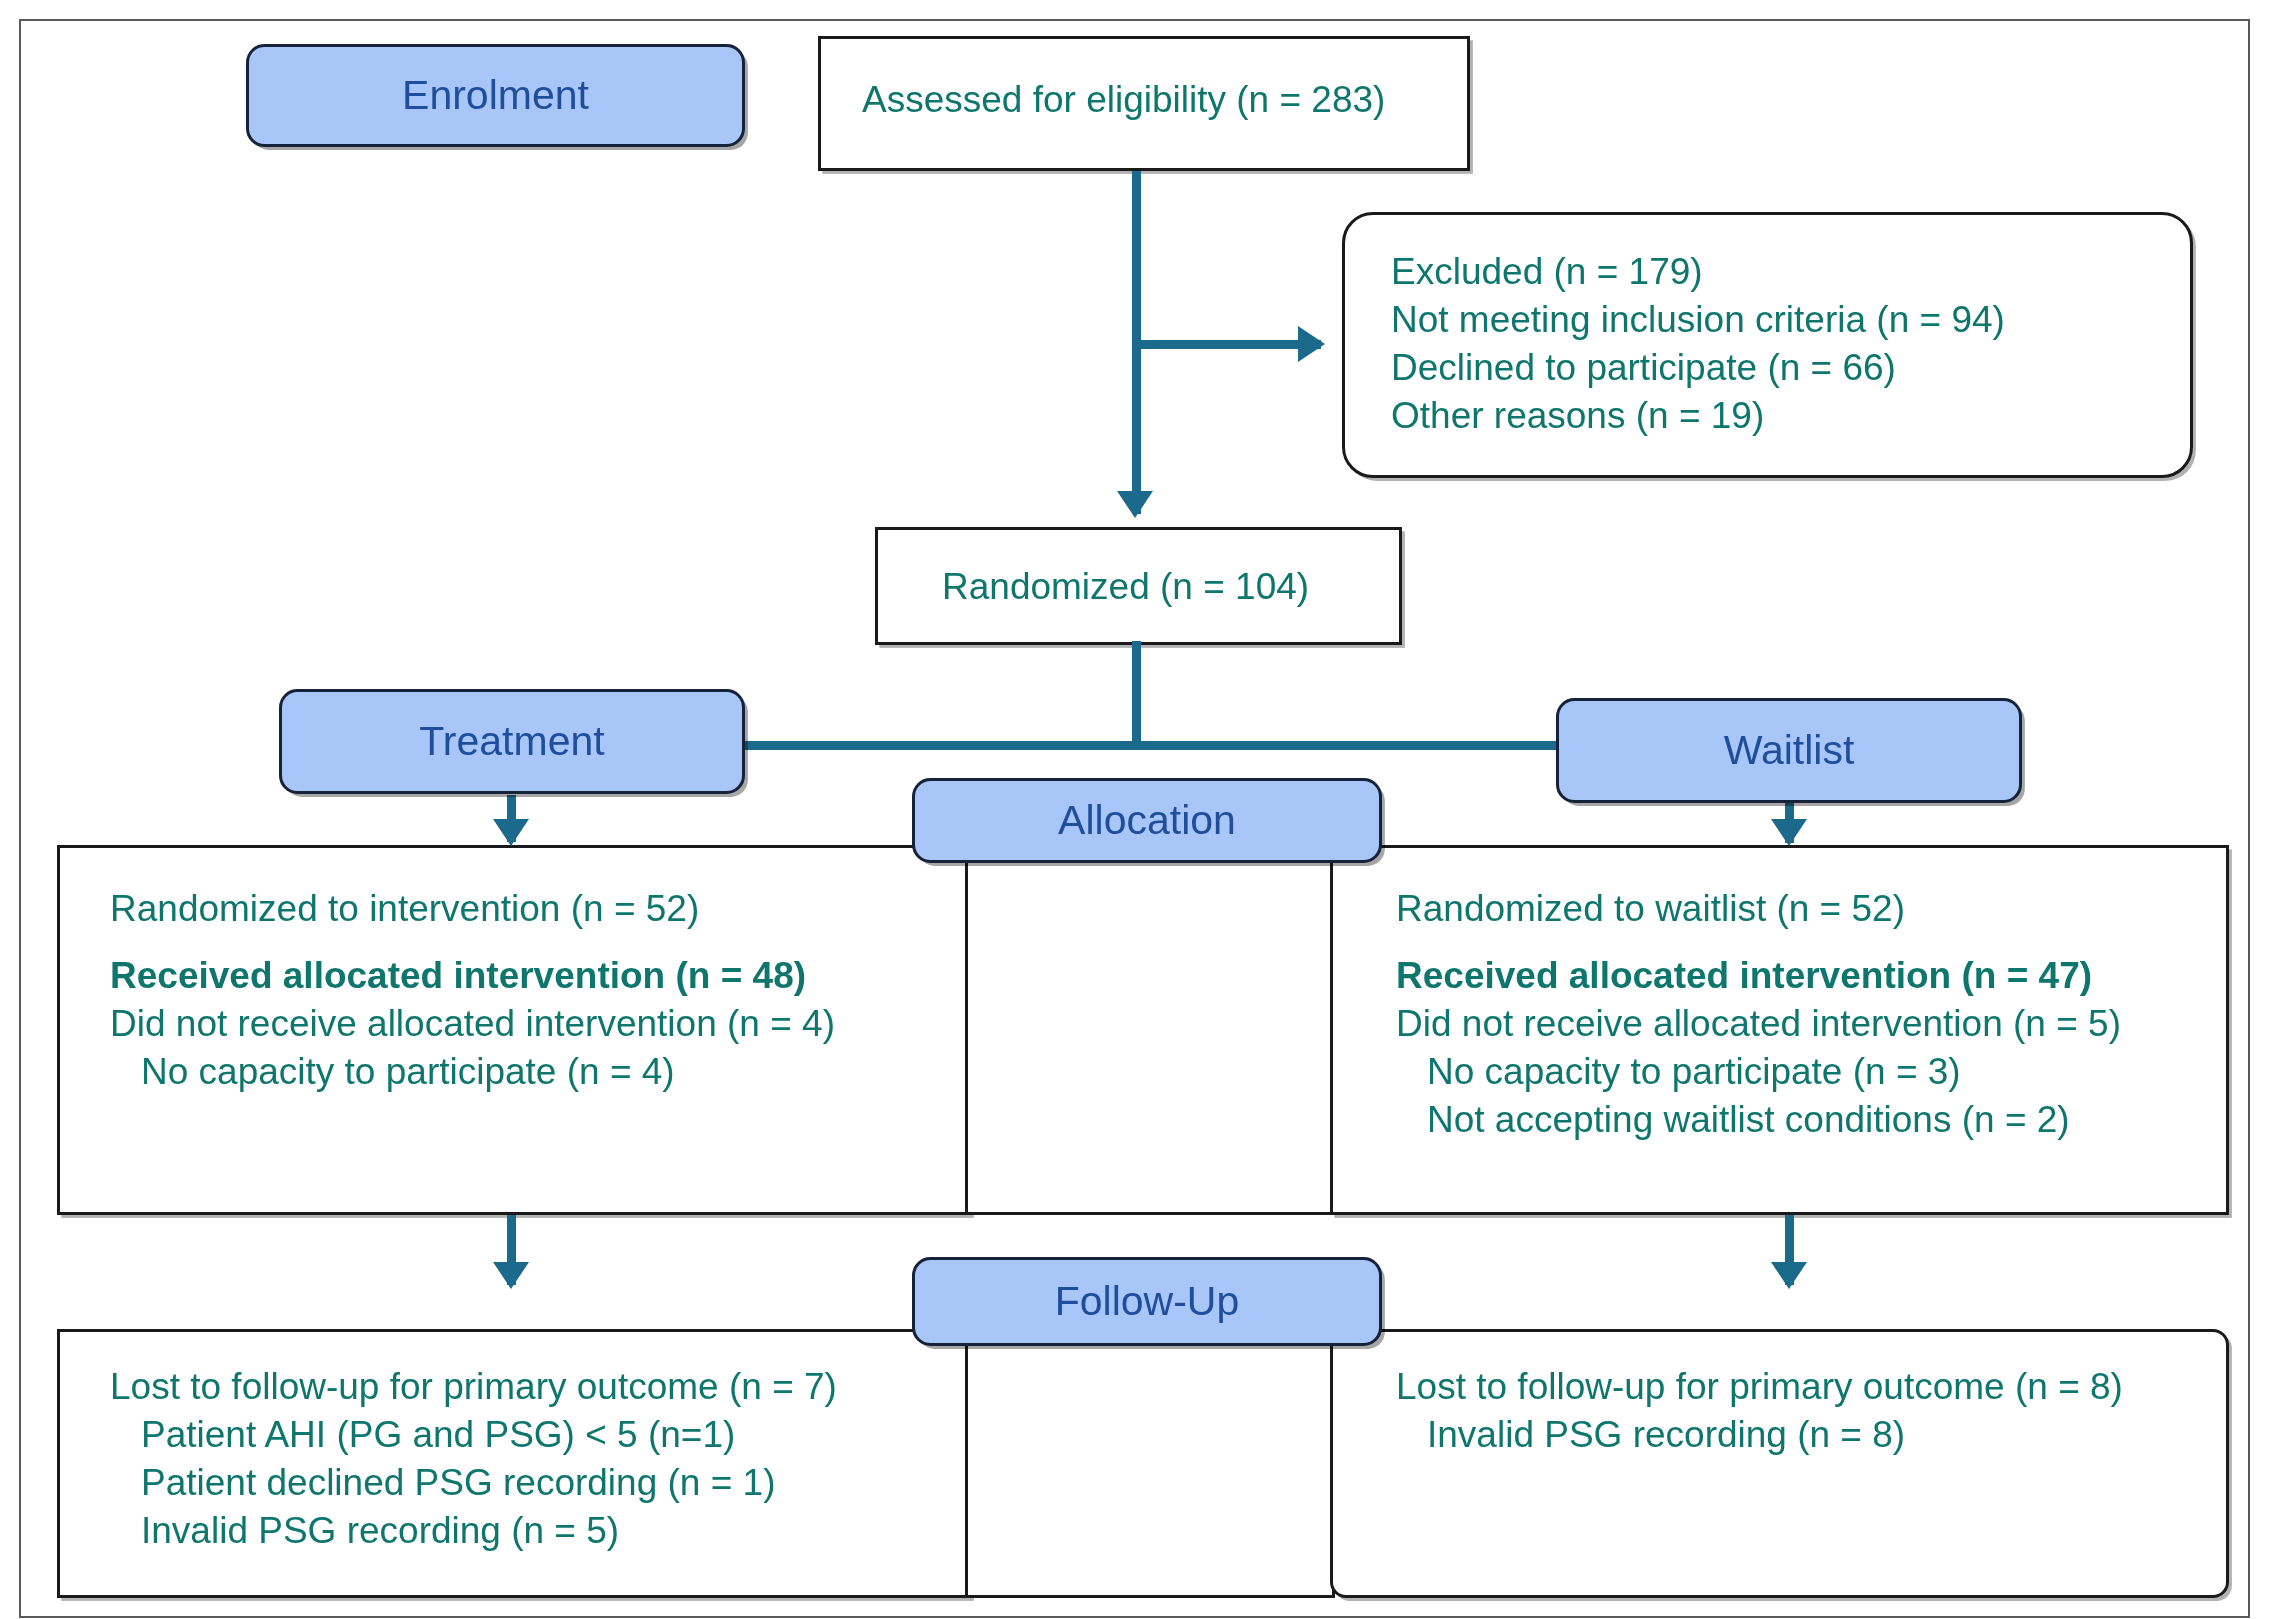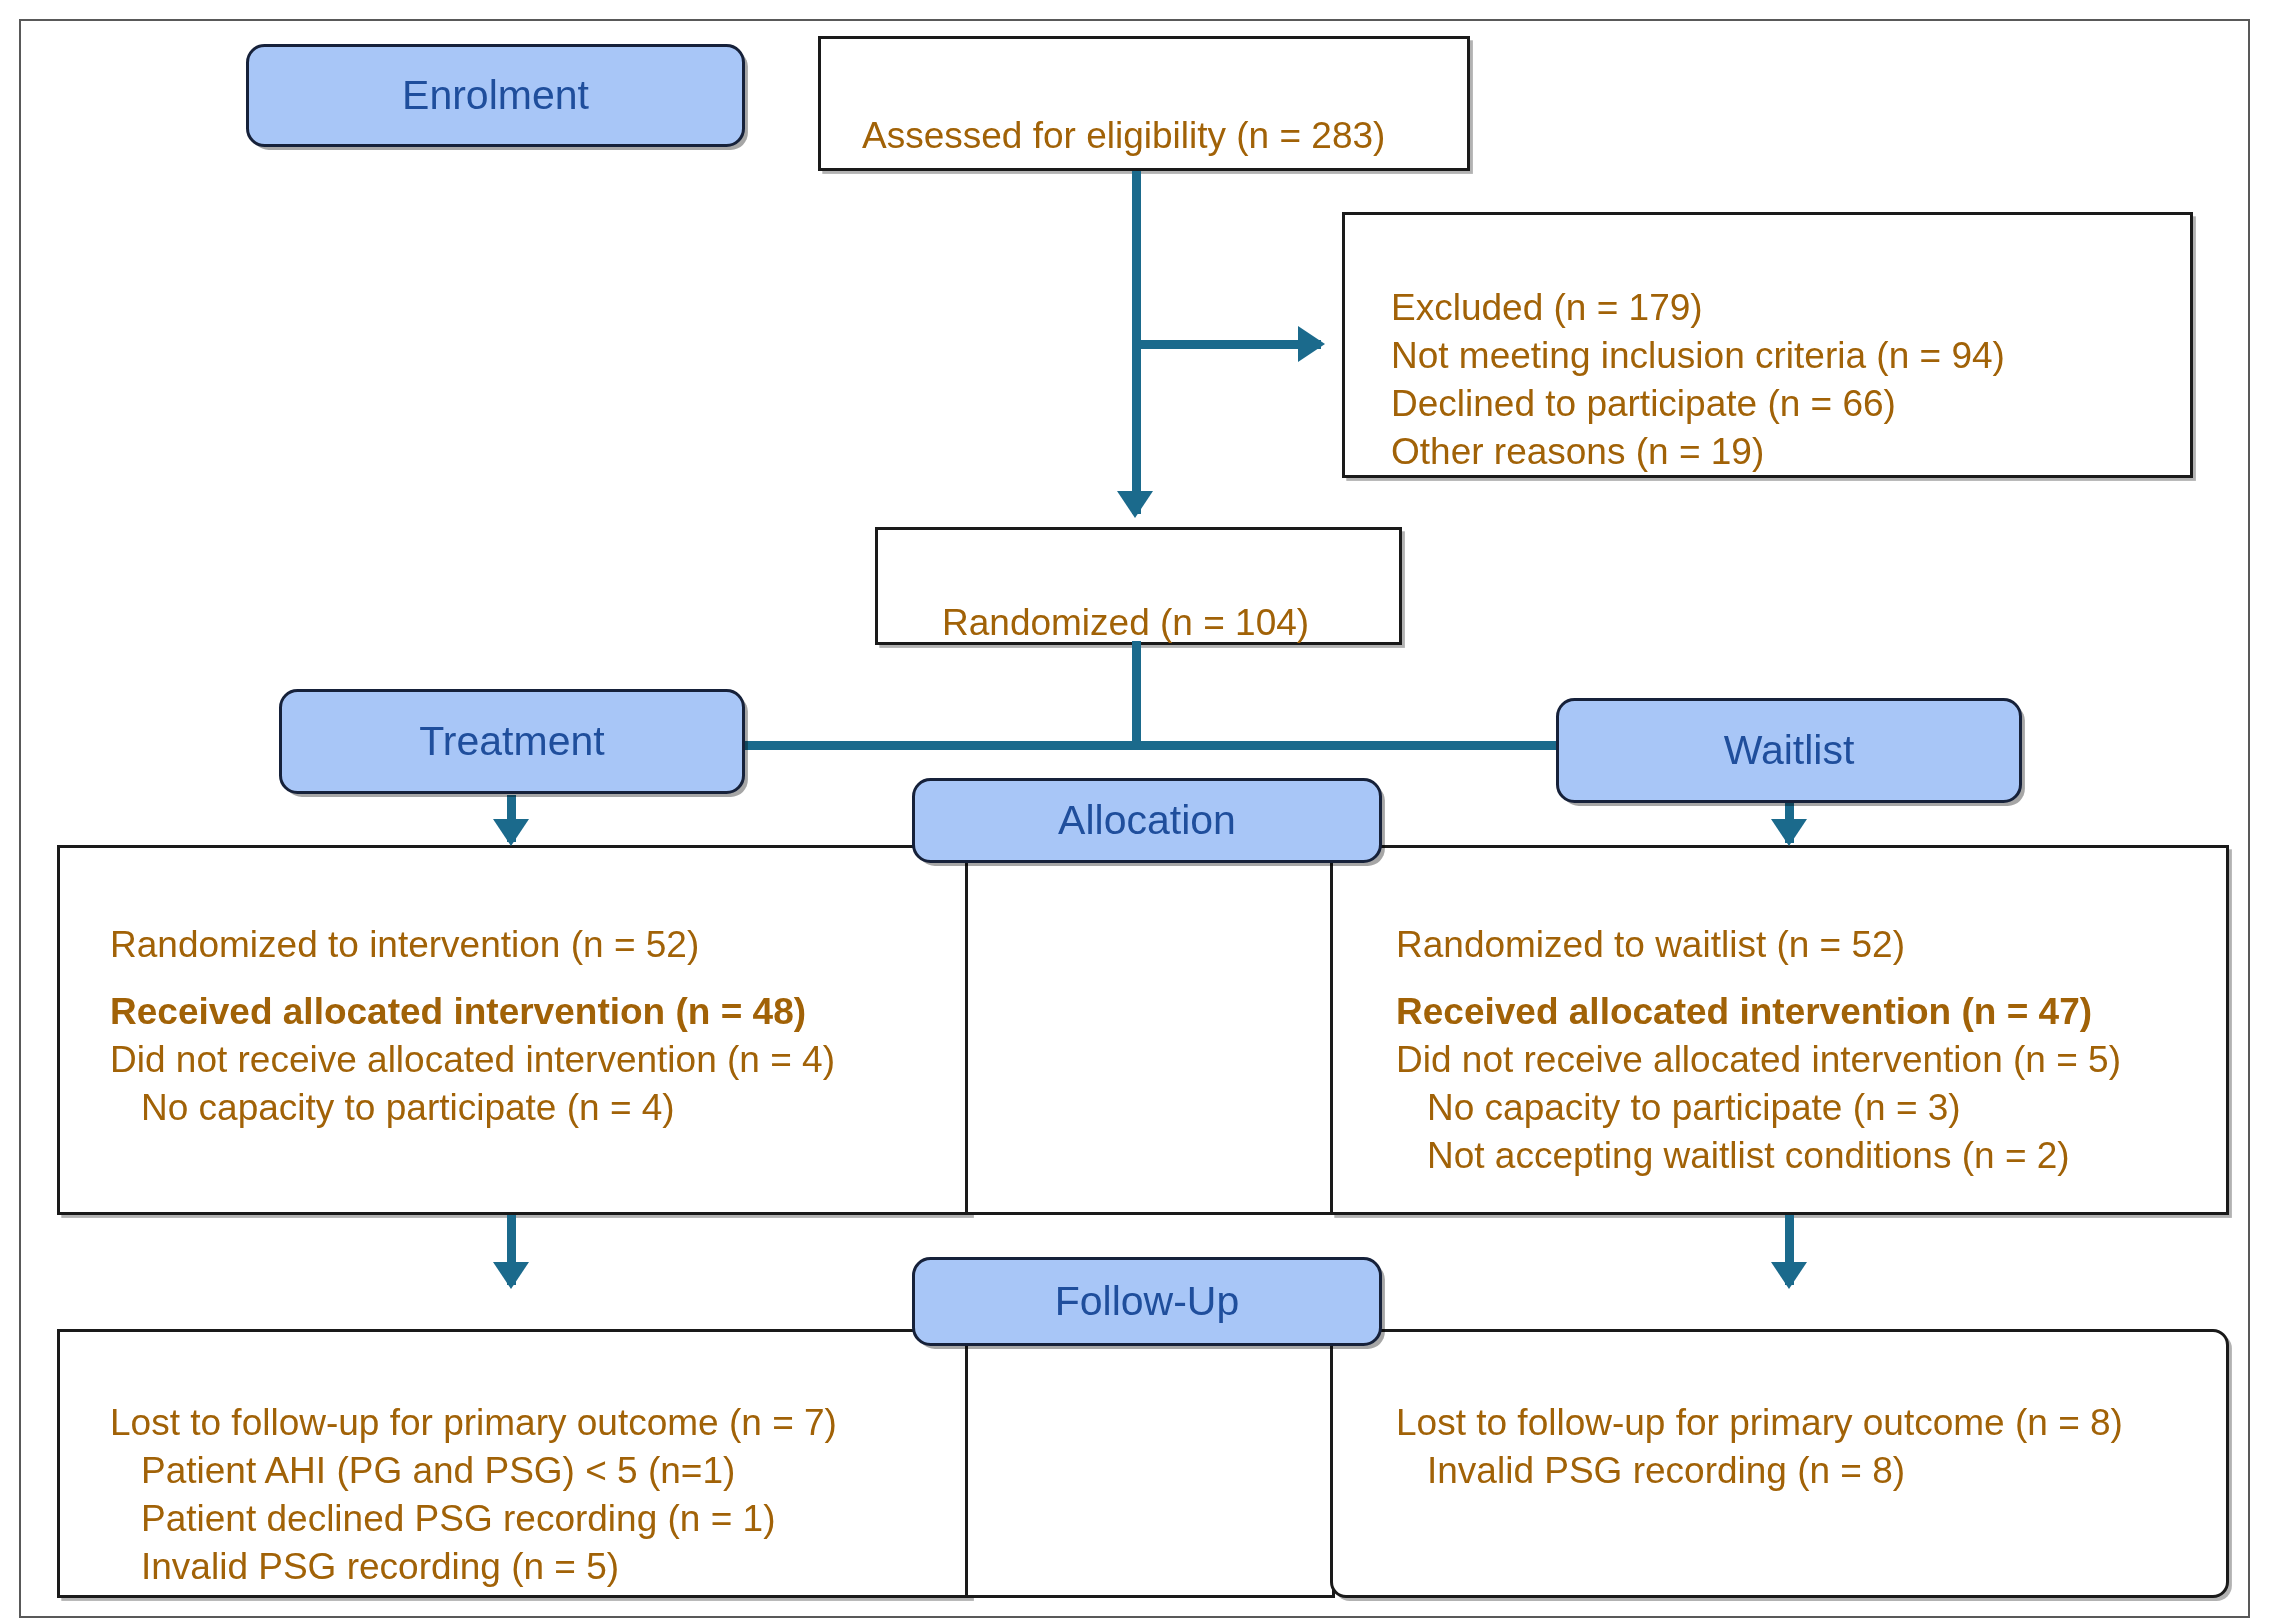--- a/index.html
+++ b/index.html
@@ -68,25 +68,24 @@
     border-top: 27px solid #1B6A8C;
   }
   .arrow-right {
     border-top: 18.5px solid transparent;
     border-bottom: 18.5px solid transparent;
     border-left: 27px solid #1B6A8C;
   }
 
   .txtblock {
     position: absolute;
-    color: #a16207;
+    color: #0f766e;
     font-size: 37px;
     line-height: 1.30;
     white-space: nowrap;
-    margin-top: 36px;
   }
   .txtblock .b { font-weight: bold; }
   .txtblock .ind { display: inline-block; padding-left: 31px; }
   .txtblock .gap { display: block; height: 18.5px; }
   .txtblock div { white-space: nowrap; }
 </style>
 </head>
 <body>
 
 <div id="page">
@@ -101,21 +100,21 @@
       <div>Assessed for eligibility (n = 283)</div>
     </div>
   </div>
 
   <div class="line" style="left:1132px; top:171px; width:8.5px; height:343px;"></div>
   <div class="arrowhead arrow-down" style="left:1117px; top:491px;"></div>
 
   <div class="line" style="left:1136px; top:340px; width:185px; height:8.5px;"></div>
   <div class="arrowhead arrow-right" style="left:1298px; top:326px;"></div>
 
-  <div class="node" style="left:1342px; top:212px; width:851px; height:266px;">
+  <div class="node" style="left:1342px; top:212px; width:851px; height:266px;border-radius:31px;">
     <div class="txtblock" style="left:46px; top:33px;">
       <div>Excluded (n = 179)</div>
       <div>Not meeting inclusion criteria (n = 94)</div>
       <div>Declined to participate (n = 66)</div>
       <div>Other reasons (n = 19)</div>
     </div>
   </div>
 
   <div class="node" style="left:875px; top:527px; width:527px; height:118px;">
     <div class="txtblock" style="left:64px; top:33px;">

